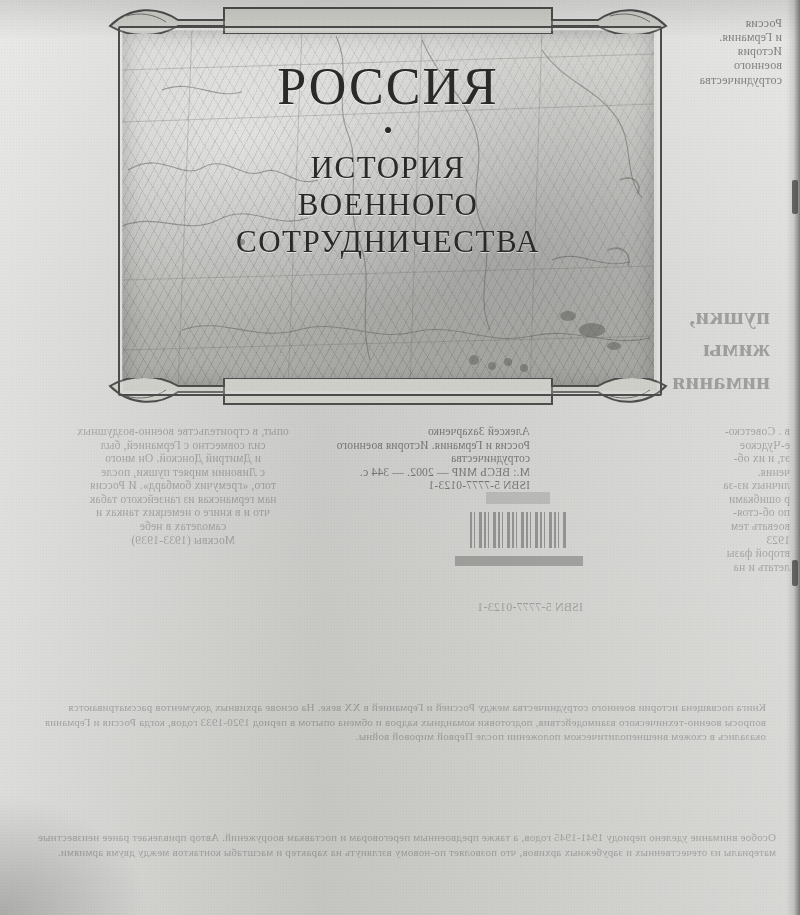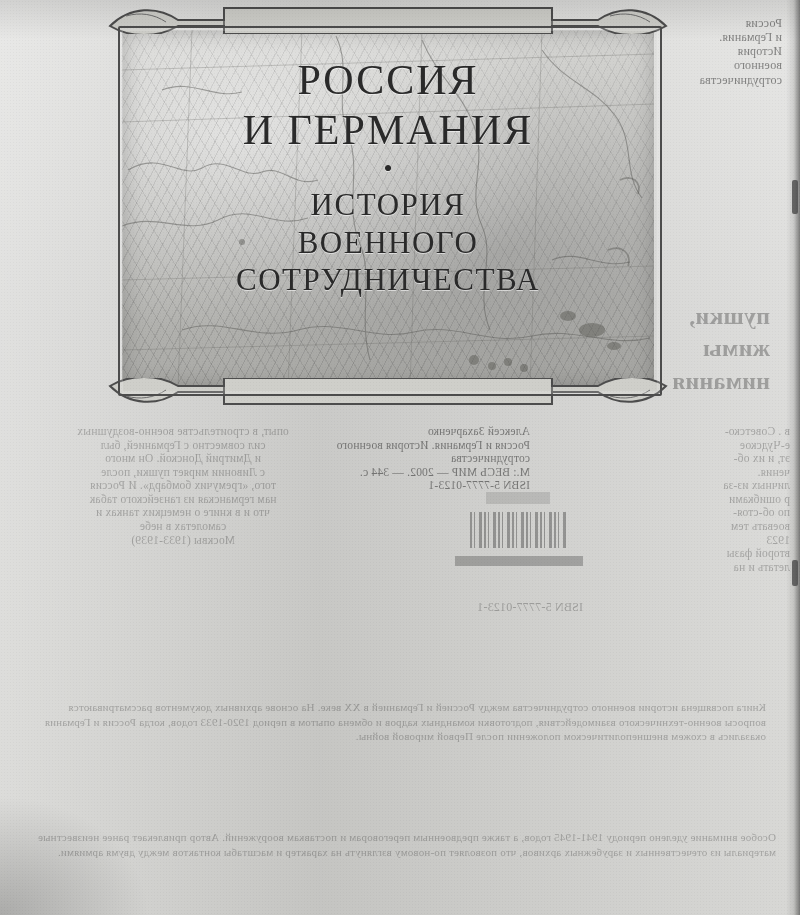--- a/index.html
+++ b/index.html
@@ -202,21 +202,21 @@
   #cover-type {
     position: absolute;
     left: 120px;
     top: 56px;
     width: 536px;
     text-align: center;
     color: #2a2a2a;
     text-shadow: 0 1px 0 rgba(255,255,255,0.55);
   }
   .t-main {
-    font-size: 42px;
+    font-size: 52px;
     letter-spacing: 2px;
     line-height: 1.18;
     font-family: "Liberation Serif", serif;
   }
   .t-dot {
     font-size: 26px;
     line-height: .9;
     margin: 2px 0 6px;
   }
   .t-sub {
@@ -347,21 +347,20 @@
                C542,-4 514,-4 494,8 L448,8 L448,0 L120,0 L120,8 L74,8 C54,-4 26,-4 6,8 Z" fill="#cfcfca" stroke="#4d4d4d" stroke-width="2"></path>
       <path d="M120,2 L120,24 M448,2 L448,24" stroke="#4d4d4d" stroke-width="1.4" fill="none"></path>
       <path d="M22,18 C36,22 50,20 62,12 M506,18 C520,22 534,20 546,12" stroke="#6e6e6e" stroke-width="1" fill="none"></path>
     </svg>
 
     <div class="scroll-border"></div>
   </div>
 
   <div id="cover-type">
     <div class="t-main">РОССИЯ</div>
-    <div class="t-main">И ГЕРМАНИЯ</div>
     <div class="t-dot">•</div>
     <div class="t-sub">ИСТОРИЯ</div>
     <div class="t-sub">ВОЕННОГО</div>
     <div class="t-sub">СОТРУДНИЧЕСТВА</div>
   </div>
 
   <div class="top-shadow"></div>
   <div class="scan-shadow"></div>
   <div class="page-edge">
     <div class="edge-mark" style="top:180px; height:34px;"></div>

